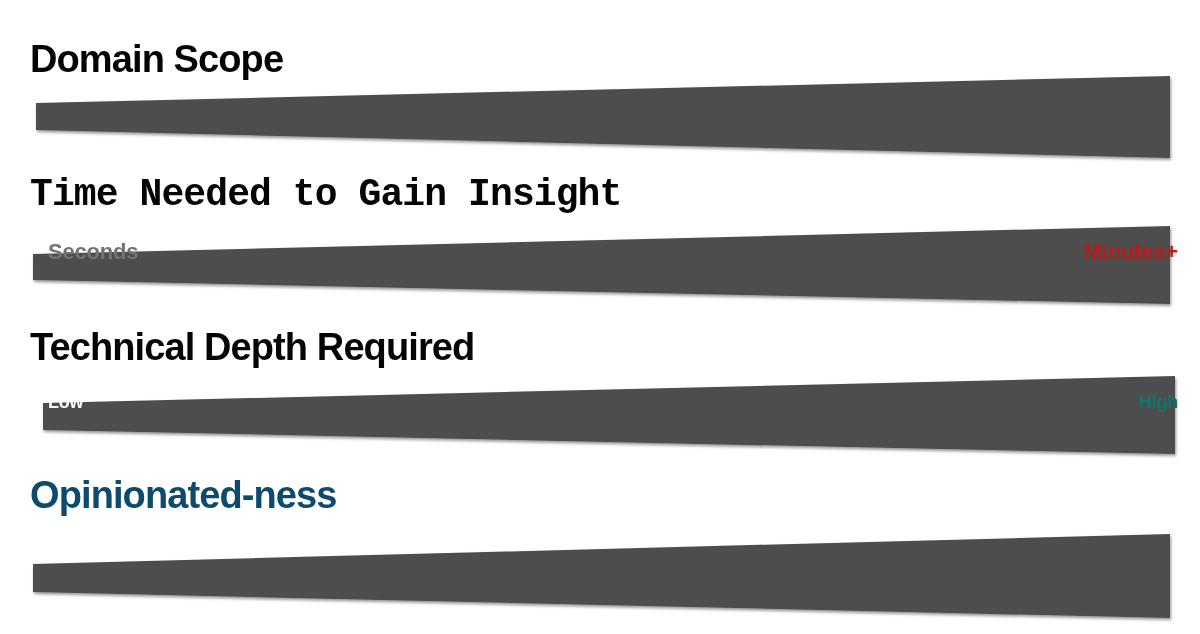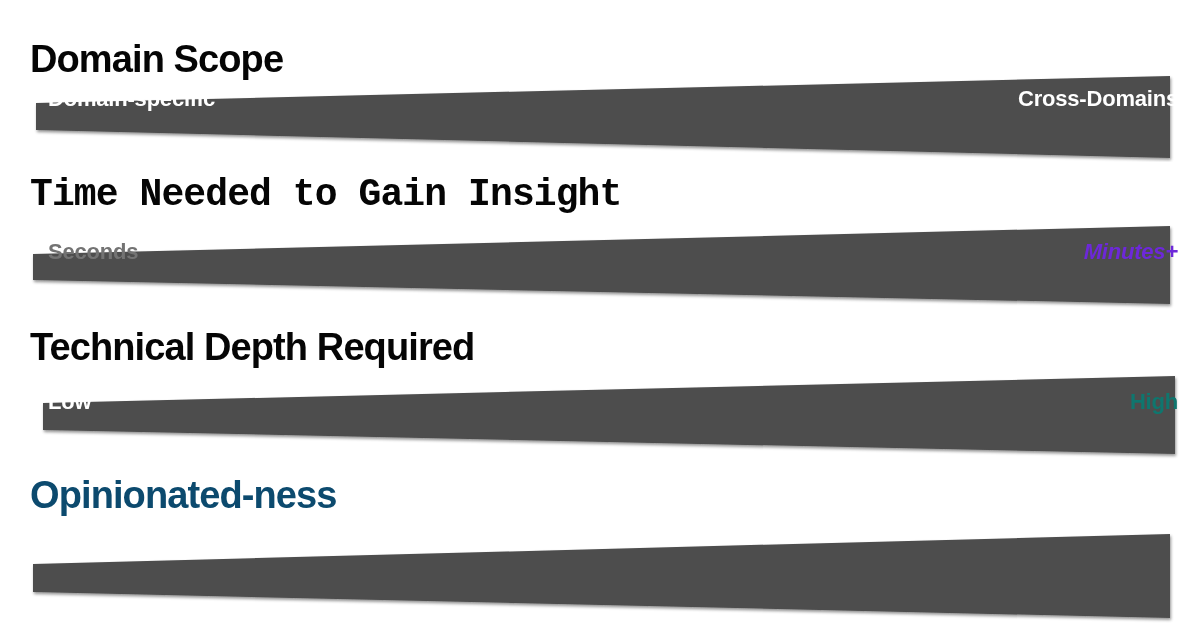--- a/index.html
+++ b/index.html
@@ -99,21 +99,21 @@
   #section-2 .section-title { top: 4px; font-size: 38px; font-family: Liberation Mono, monospace; }
   #section-2 .scale { top: 38px; height: 104px; }
   #section-2 .labels { top: 66px; height: 28px; }
   #section-2 .label { font-size: 22px; }
 
   
   #section-3 { top: 320px; height: 140px; }
   #section-3 .section-title { top: 8px; font-size: 38px; text-align: center; }
   #section-3 .scale { top: 40px; height: 104px; }
   #section-3 .labels { top: 68px; height: 28px; }
-  #section-3 .label { font-size: 22px; }
+  #section-3 .label { font-size: 18px; }
 
   
   #section-4 { top: 476px; height: 150px; }
   #section-4 .section-title { top: 0px; font-size: 38px; }
   #section-4 .scale { top: 42px; height: 110px; }
   #section-4 .labels { top: 70px; height: 28px; }
   #section-4 .label { font-size: 22px; }
 </style>
 </head>
 <body style="background: rgb(255, 255, 255);">
@@ -127,43 +127,39 @@
       <svg width="1200" height="104" viewBox="0 0 1200 104" xmlns="http://www.w3.org/2000/svg" aria-hidden="true">
         <defs>
           <filter id="sh1" x="-5%" y="-25%" width="115%" height="160%">
             <feDropShadow dx="1" dy="2" stdDeviation="1.6" flood-color="#000000" flood-opacity="0.42"></feDropShadow>
           </filter>
         </defs>
         <polygon class="wedge-body" filter="url(#sh1)" points="36,45 1170,18 1170,100 36,72" fill="#4d4d4d"></polygon>
       </svg>
     </div>
 
-    <div class="labels">
-      <span class="label label-left" style="color: rgb(255, 255, 255);">Domain-specific</span>
-      <span class="label label-right" style="color: rgb(255, 255, 255);">Cross-Domains</span>
-    </div>
   </div>
 
   <div class="section" id="section-2">
     <h2 class="section-title" style="color: rgb(5, 5, 5);">Time Needed to Gain Insight</h2>
 
     <div class="scale">
       <svg width="1200" height="104" viewBox="0 0 1200 104" xmlns="http://www.w3.org/2000/svg" aria-hidden="true">
         <defs>
           <filter id="sh2" x="-5%" y="-25%" width="115%" height="160%">
             <feDropShadow dx="1" dy="2" stdDeviation="1.6" flood-color="#000000" flood-opacity="0.42"></feDropShadow>
           </filter>
         </defs>
         <polygon class="wedge-body" filter="url(#sh2)" points="33,44 1170,16 1170,94 33,70" fill="#4d4d4d"></polygon>
       </svg>
     </div>
 
     <div class="labels">
       <span class="label label-left" style="color: #737373;">Seconds</span>
-      <span class="label label-right" style="color: #6d28d9; font-style: italic;">Minutes+</span>
+      <span class="label label-right" style="color: #b91c1c;">Minutes+</span>
     </div>
   </div>
 
   <div class="section" id="section-3">
     <h2 class="section-title" style="color: rgb(5, 5, 5);">Technical Depth Required</h2>
 
     <div class="scale">
       <svg width="1200" height="104" viewBox="0 0 1200 104" xmlns="http://www.w3.org/2000/svg" aria-hidden="true">
         <defs>
           <filter id="sh3" x="-5%" y="-25%" width="115%" height="160%">

